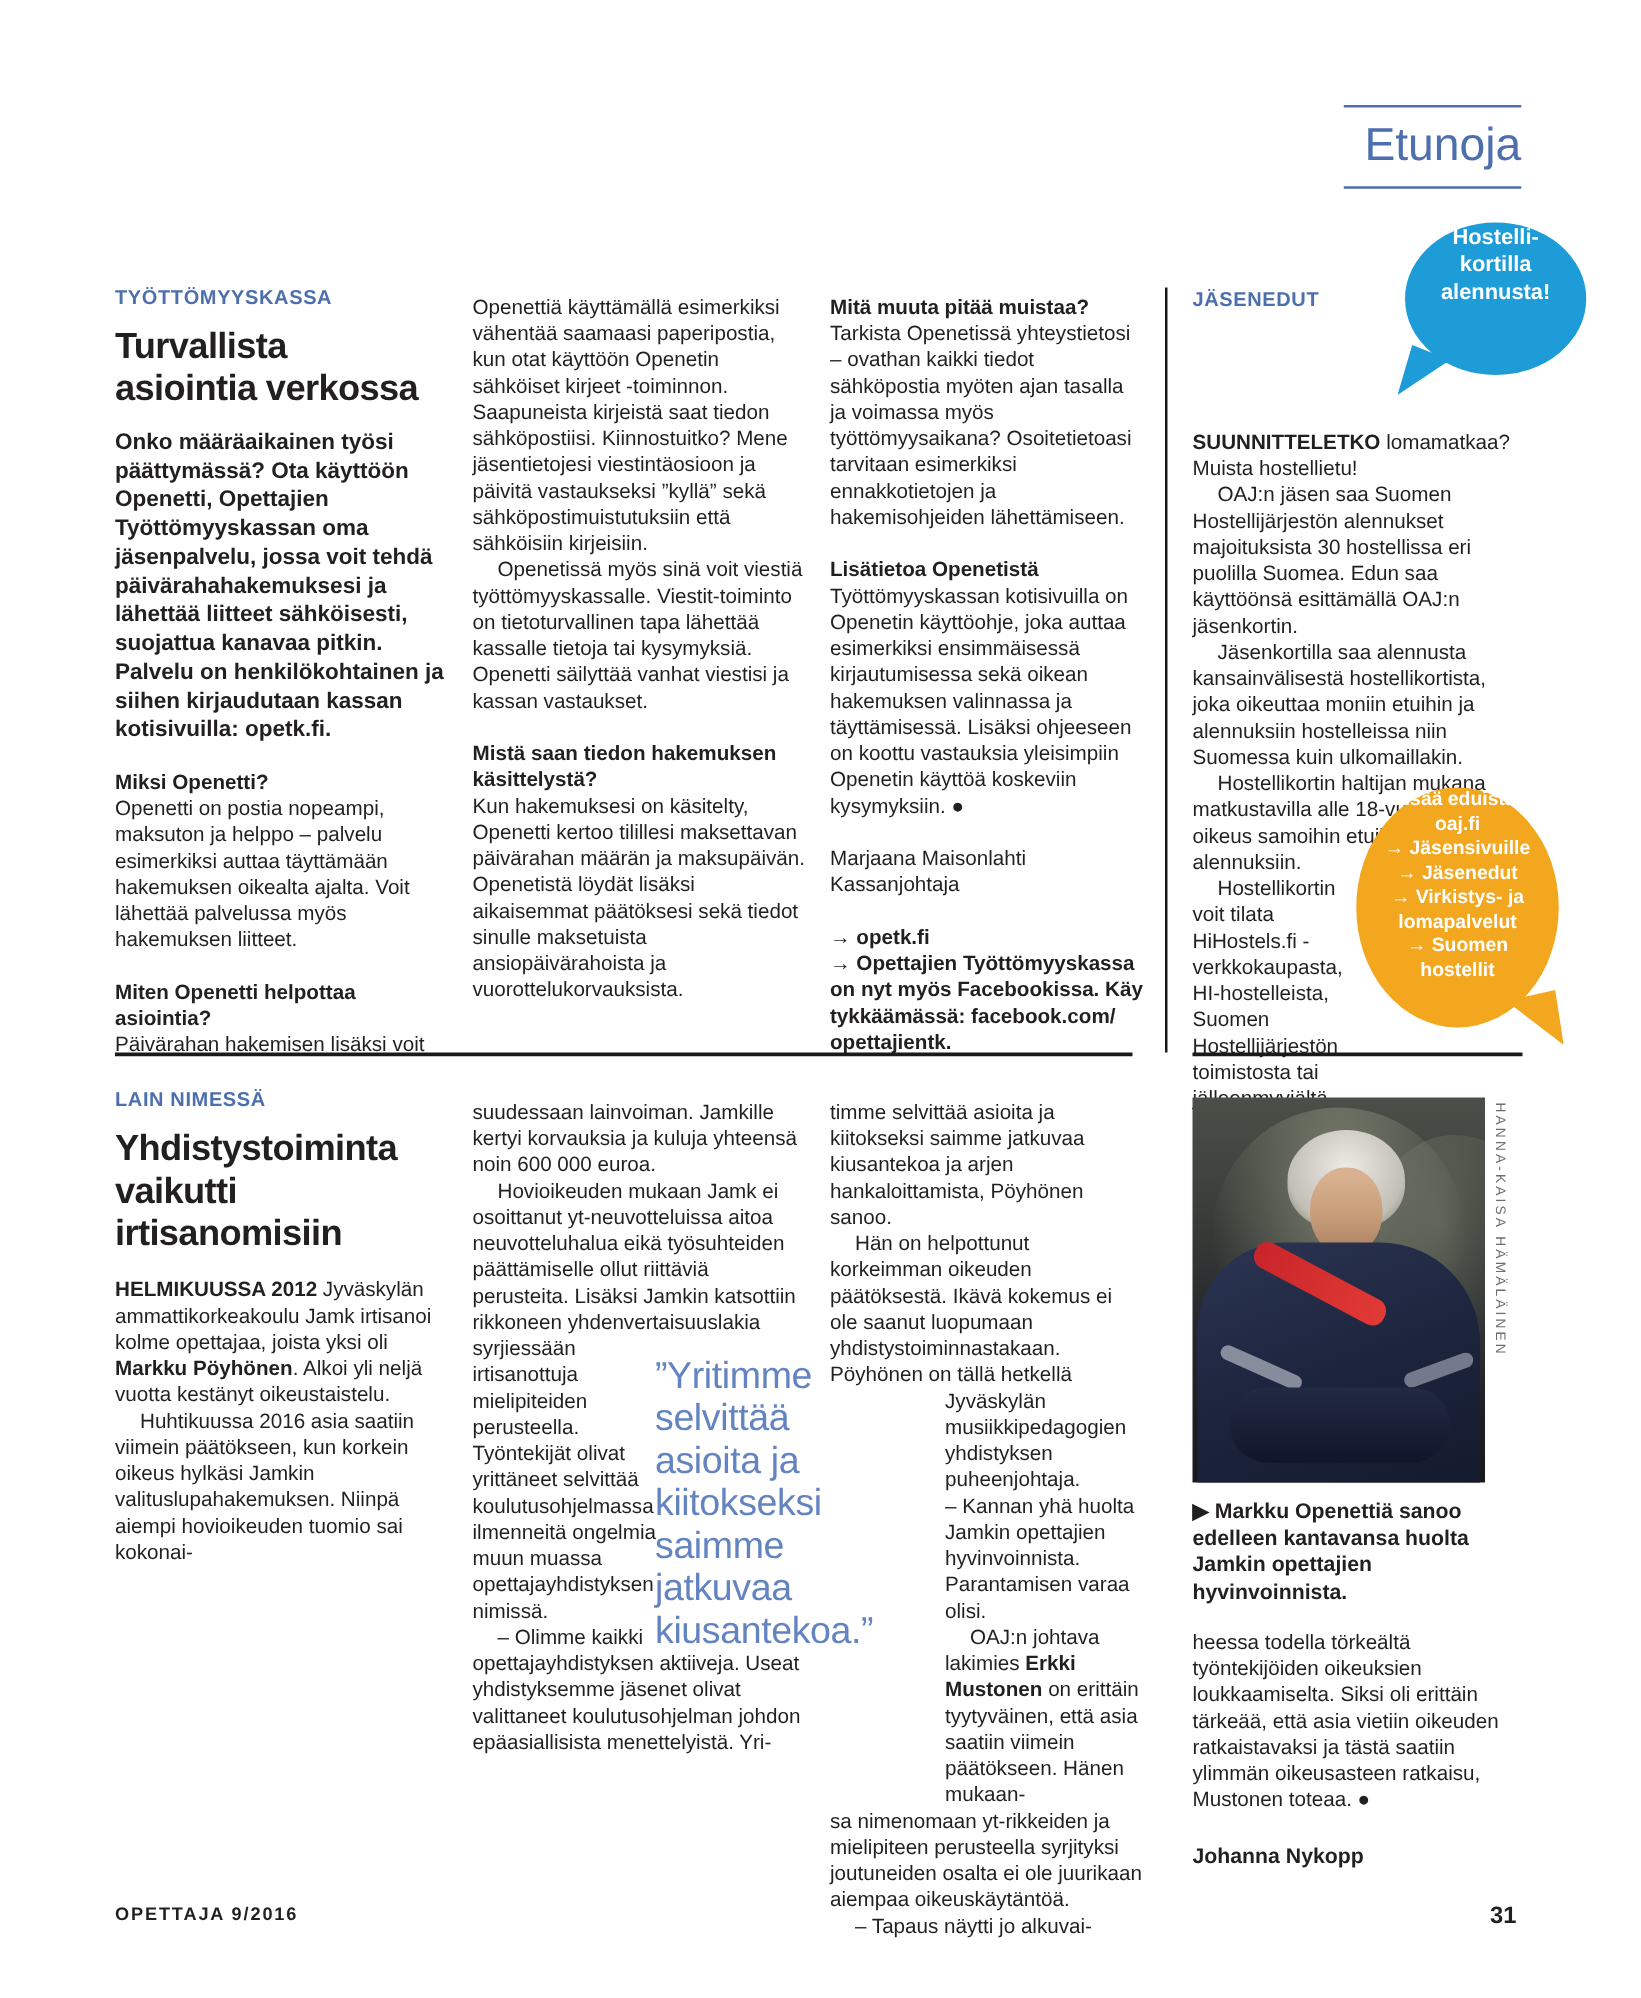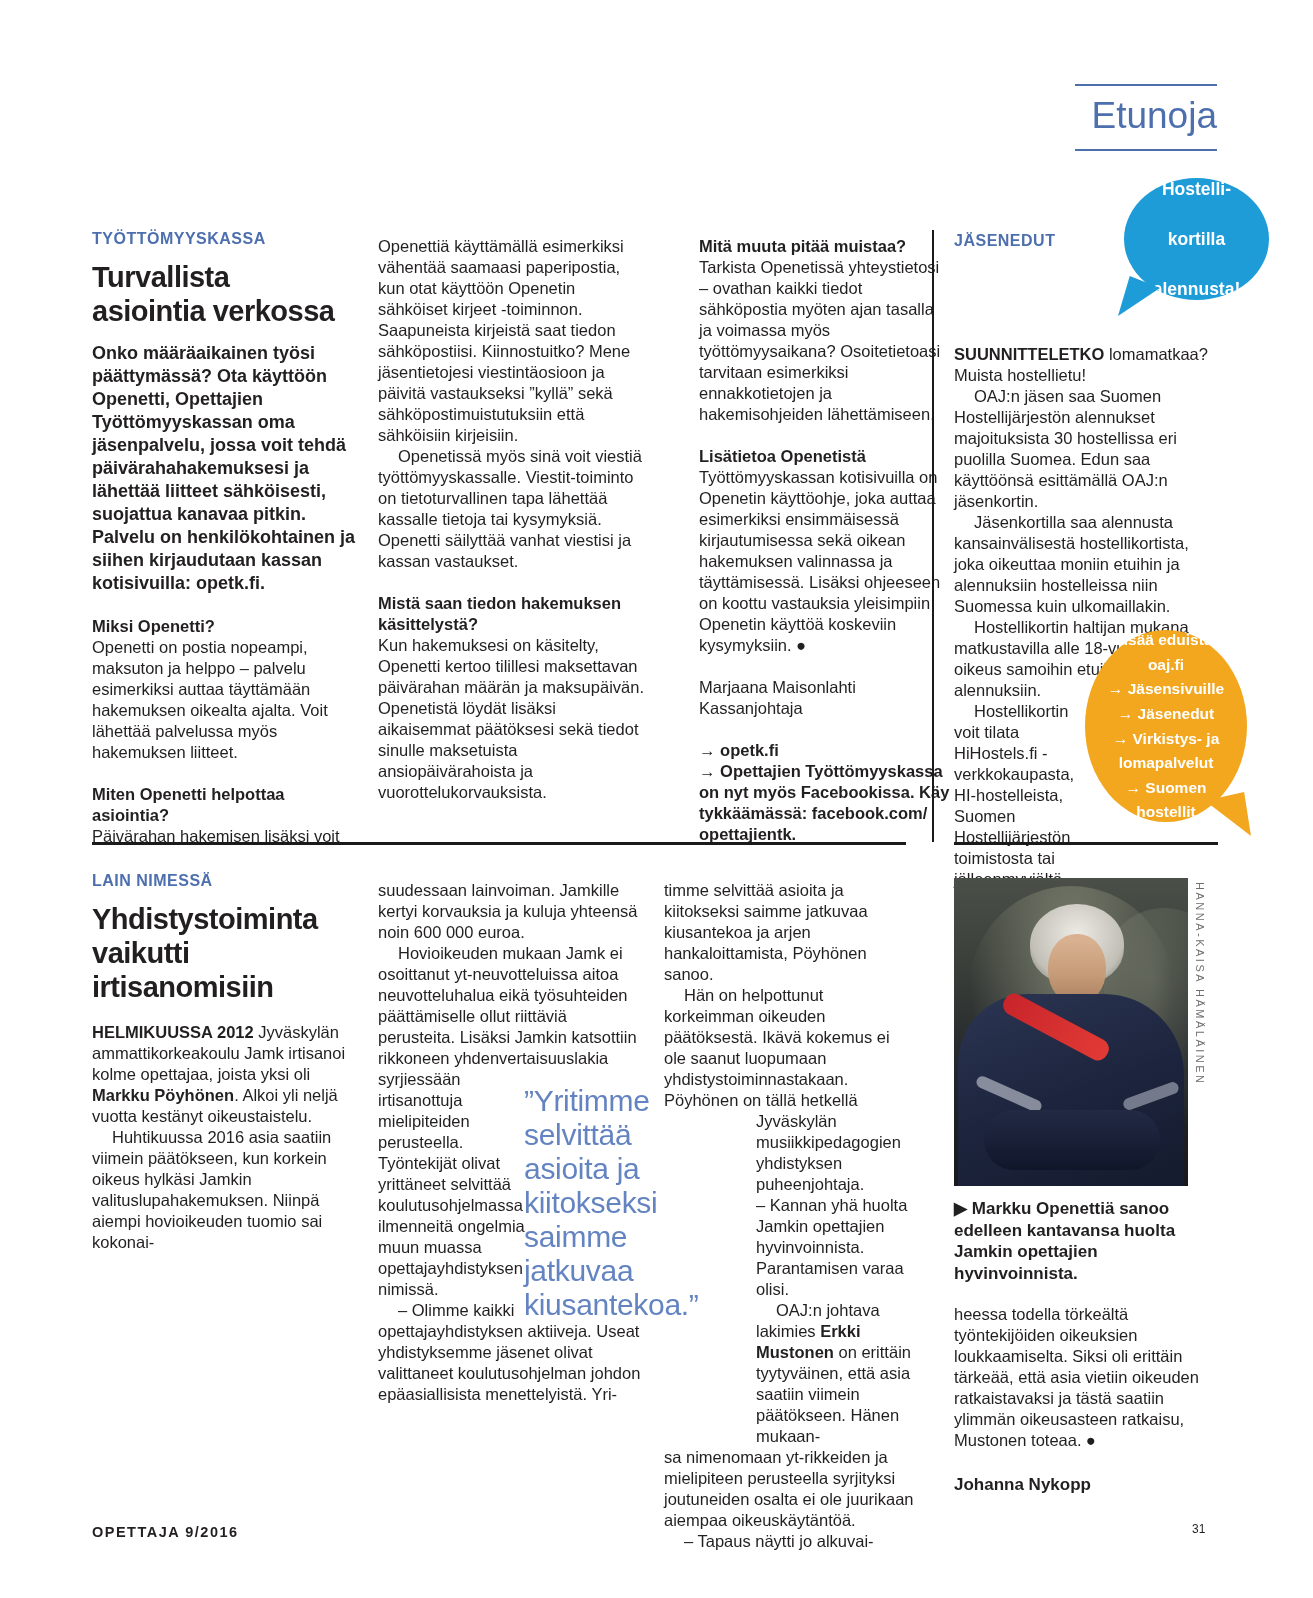--- a/index.html
+++ b/index.html
@@ -35,21 +35,21 @@
   .etunoja{left:1075px;top:84px;width:142px;text-align:right;
     border-top:2px solid var(--accent_blue);border-bottom:2px solid var(--accent_blue);
     color:var(--accent_blue);font-size:37px;padding:9px 0 12px 0;}
 
   
   .vrule{background:var(--rule);width:2px;}
   .hrule{background:var(--rule);height:3px;}
 
   
   .bubble{position:absolute;border-radius:50%;color:#fff;font-weight:bold;text-align:center;
-    display:flex;flex-direction:column;justify-content:space-between;align-items:center;}
+    display:flex;flex-direction:column;justify-content:flex-start;align-items:center;}
   .bubble .tail{position:absolute;}
   .bubble-blue{left:1124px;top:178px;width:145px;height:122px;background:var(--bubble_blue);
     font-size:17.5px;line-height:22px;}
   .bubble-blue .tail{width:42px;height:40px;left:-6px;bottom:-16px;background:var(--bubble_blue);
     clip-path:polygon(0 100%,28% 0,100% 30%);}
   .bubble-orange{left:1085px;top:630px;width:162px;height:192px;background:var(--bubble_orange);
     font-size:15.5px;line-height:19.5px;}
   .bubble-orange .tail{width:46px;height:44px;right:-4px;bottom:-14px;background:var(--bubble_orange);
     clip-path:polygon(100% 100%,0 20%,85% 0);}
 
@@ -86,21 +86,21 @@
     background:rgba(190,195,205,.55);transform:rotate(-20deg);}
   .photo .arms{position:absolute;left:30px;top:232px;width:176px;height:60px;border-radius:30px;
     background:linear-gradient(180deg,#222a44,#10162a);}
 
   .caption{font-weight:bold;font-size:17px;line-height:21.5px;margin-top:12px;}
   .credit{left:1194px;top:882px;height:310px;writing-mode:vertical-rl;
     font-size:11px;letter-spacing:2.5px;color:var(--credit_gray);}
 
   .byline{font-weight:bold;font-size:17px;margin-top:24px;}
   .footer-mag{left:92px;top:1524px;font-weight:bold;font-size:14.5px;letter-spacing:1.5px;}
-  .footer-page{left:1192px;top:1522px;font-weight:normal;font-size:12px;}
+  .footer-page{left:1192px;top:1522px;font-weight:bold;font-size:19px;}
 </style>
 </head>
 <body>
 
 <div class="page">
 
   <div class="abs etunoja">Etunoja</div>
 
   <div class="bubble bubble-blue">
     <div class="tail"></div>
@@ -124,21 +124,21 @@
     </div>
   </div>
 
   <div class="abs bodytext" style="left:378px;top:236px;width:268px;">
     <p>Openettiä käyttämällä esimerkiksi vähentää saamaasi paperipostia, kun otat käyttöön Openetin sähköiset kirjeet -toiminnon. Saapuneista kirjeistä saat tiedon sähköpostiisi. Kiinnostuitko? Mene jäsentietojesi viestintäosioon ja päivitä vastaukseksi ”kyllä” sekä sähköpostimuistutuksiin että sähköisiin kirjeisiin.</p>
     <p class="ind">Openetissä myös sinä voit viestiä työttömyyskassalle. Viestit-toiminto on tietoturvallinen tapa lähettää kassalle tietoja tai kysymyksiä. Openetti säilyttää vanhat viestisi ja kassan vastaukset.</p>
     <p class="sub">Mistä saan tiedon hakemuksen käsittelystä?</p>
     <p>Kun hakemuksesi on käsitelty, Openetti kertoo tilillesi maksettavan päivärahan määrän ja maksupäivän. Openetistä löydät lisäksi aikaisemmat päätöksesi sekä tiedot sinulle maksetuista ansiopäivärahoista ja vuorottelukorvauksista.</p>
   </div>
 
-  <div class="abs bodytext" style="left:664px;top:236px;width:252px;margin-left:35px;">
+  <div class="abs bodytext" style="left:664px;top:236px;width:252px;">
     <p style="font-weight:bold;">Mitä muuta pitää muistaa?</p>
     <p>Tarkista Openetissä yhteystietosi – ovathan kaikki tiedot sähköpostia myöten ajan tasalla ja voimassa myös työttömyysaikana? Osoitetietoasi tarvitaan esimerkiksi ennakkotietojen ja hakemisohjeiden lähettämiseen.</p>
     <p class="sub">Lisätietoa Openetistä</p>
     <p>Työttömyyskassan kotisivuilla on Openetin käyttöohje, joka auttaa esimerkiksi ensimmäisessä kirjautumisessa sekä oikean hakemuksen valinnassa ja täyttämisessä. Lisäksi ohjeeseen on koottu vastauksia yleisimpiin Openetin käyttöä koskeviin kysymyksiin. ●</p>
     <div class="author">
       <div class="name">Marjaana Maisonlahti</div>
       <div>Kassanjohtaja</div>
     </div>
     <div class="links">
       <div>→ opetk.fi</div>

